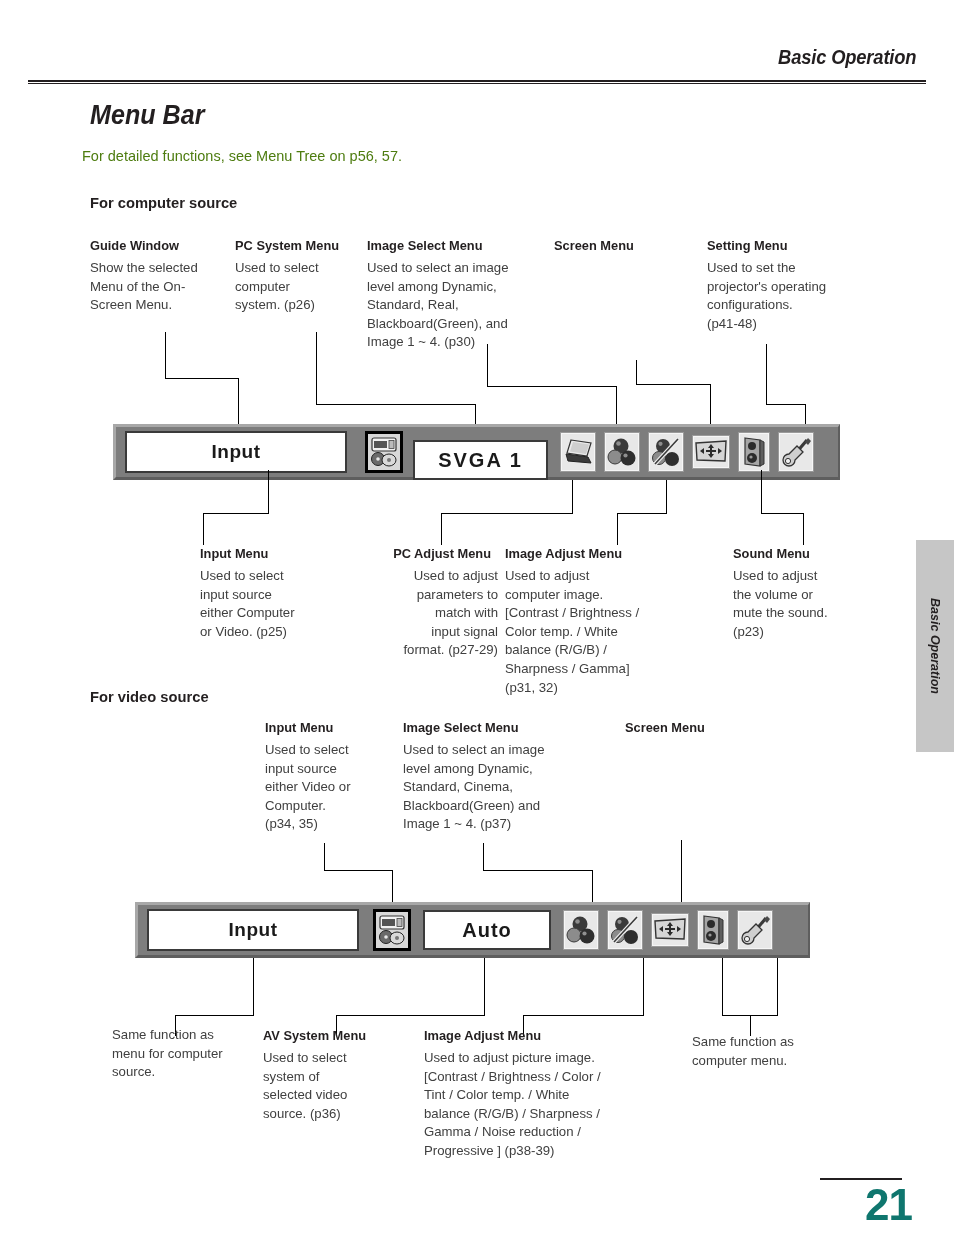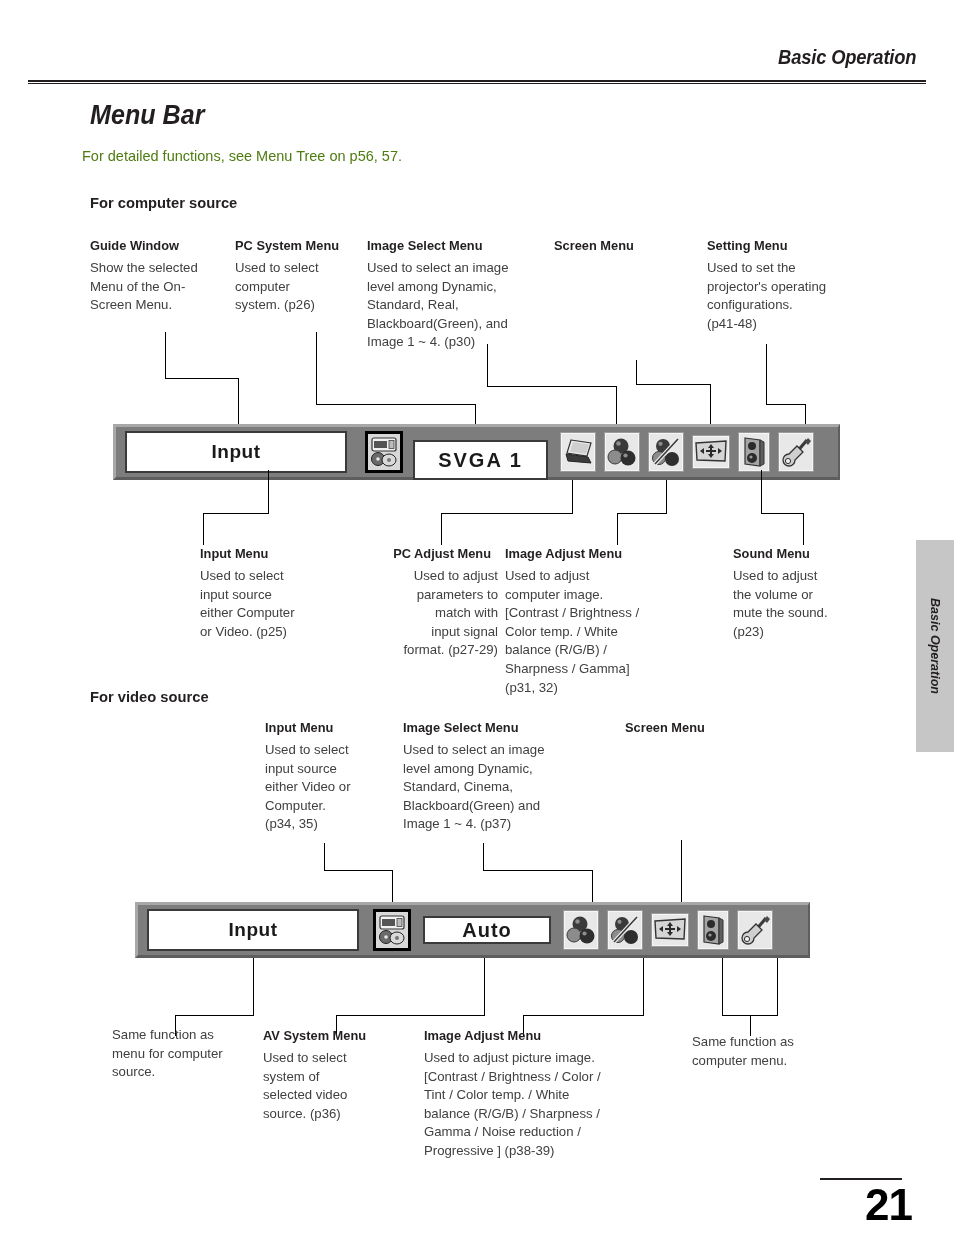--- a/index.html
+++ b/index.html
@@ -113,21 +113,21 @@
     font-size:12.5px; font-weight:bold; font-style:italic; color:#231f20;
   }
 
   
   .ftr-rule {
     position:absolute; left:820px; top:1178px; width:82px;
     border-top:2px solid #231f20; height:0;
   }
   .pageno {
     position:absolute; right:42px; top:1180px;
-    font-size:44px; font-weight:bold; color:#000000;
+    font-size:44px; font-weight:bold; color:#0f766e;
     letter-spacing:-1px;
   }
 </style>
 </head>
 <body>
 
 <div class="hdr-title">Basic Operation</div>
 <div class="hdr-rule"></div>
 
 <div class="page-title">Menu Bar</div>
@@ -360,21 +360,21 @@
             <rect x="5" y="6" width="13" height="7"></rect>
           </g>
         <rect x="20" y="5.5" width="5" height="8" fill="#bbb" stroke="#444" stroke-width="0.8"></rect>
         <circle cx="9" cy="24" r="6.5" fill="#6a6a6a" stroke="#222" stroke-width="1"></circle>
         <circle cx="9" cy="24" r="1.8" fill="#e9e9e9"></circle>
         <ellipse cx="20" cy="25" rx="7" ry="6" fill="#d9d9d9" stroke="#222" stroke-width="1"></ellipse>
         <circle cx="20" cy="25" r="2" fill="#777"></circle>
       </svg>
     </div>
 
-    <div class="mb-box" style="width:128px; height:28px; font-size:20px; margin-left:12px; letter-spacing:1px;">Auto</div>
+    <div class="mb-box" style="width:128px; height:40px; font-size:20px; margin-left:12px; letter-spacing:1px;">Auto</div>
 
     <div class="mb-icon" style="width:36px; height:40px; margin-left:12px;">
       <svg width="32" height="30" viewBox="0 0 32 30">
         <circle cx="15" cy="9" r="7.5" fill="#3a3a3a"></circle>
         <circle cx="12.5" cy="6.5" r="2.3" fill="#8d8d8d"></circle>
         <circle cx="9" cy="20" r="7" fill="#8c8c8c" stroke="#3a3a3a" stroke-width="1"></circle>
         <circle cx="22" cy="21" r="7.5" fill="#2e2e2e"></circle>
         <circle cx="19.5" cy="18.5" r="2.1" fill="#909090"></circle>
       </svg>
     </div>

